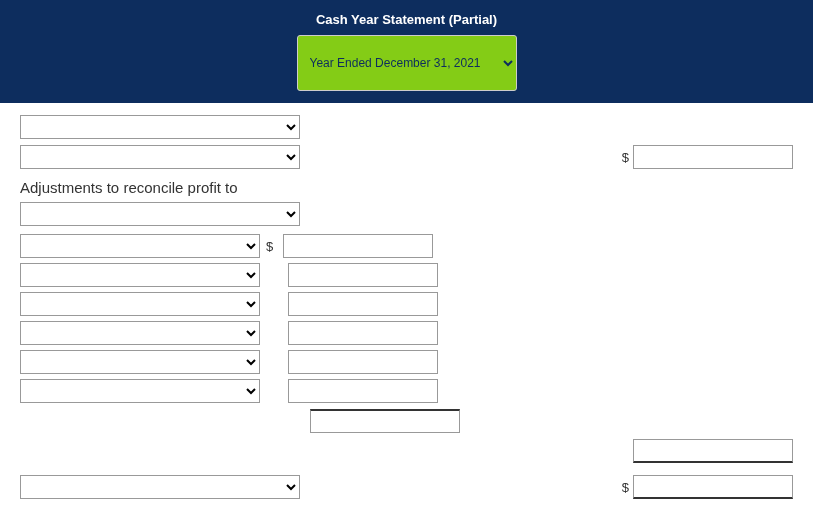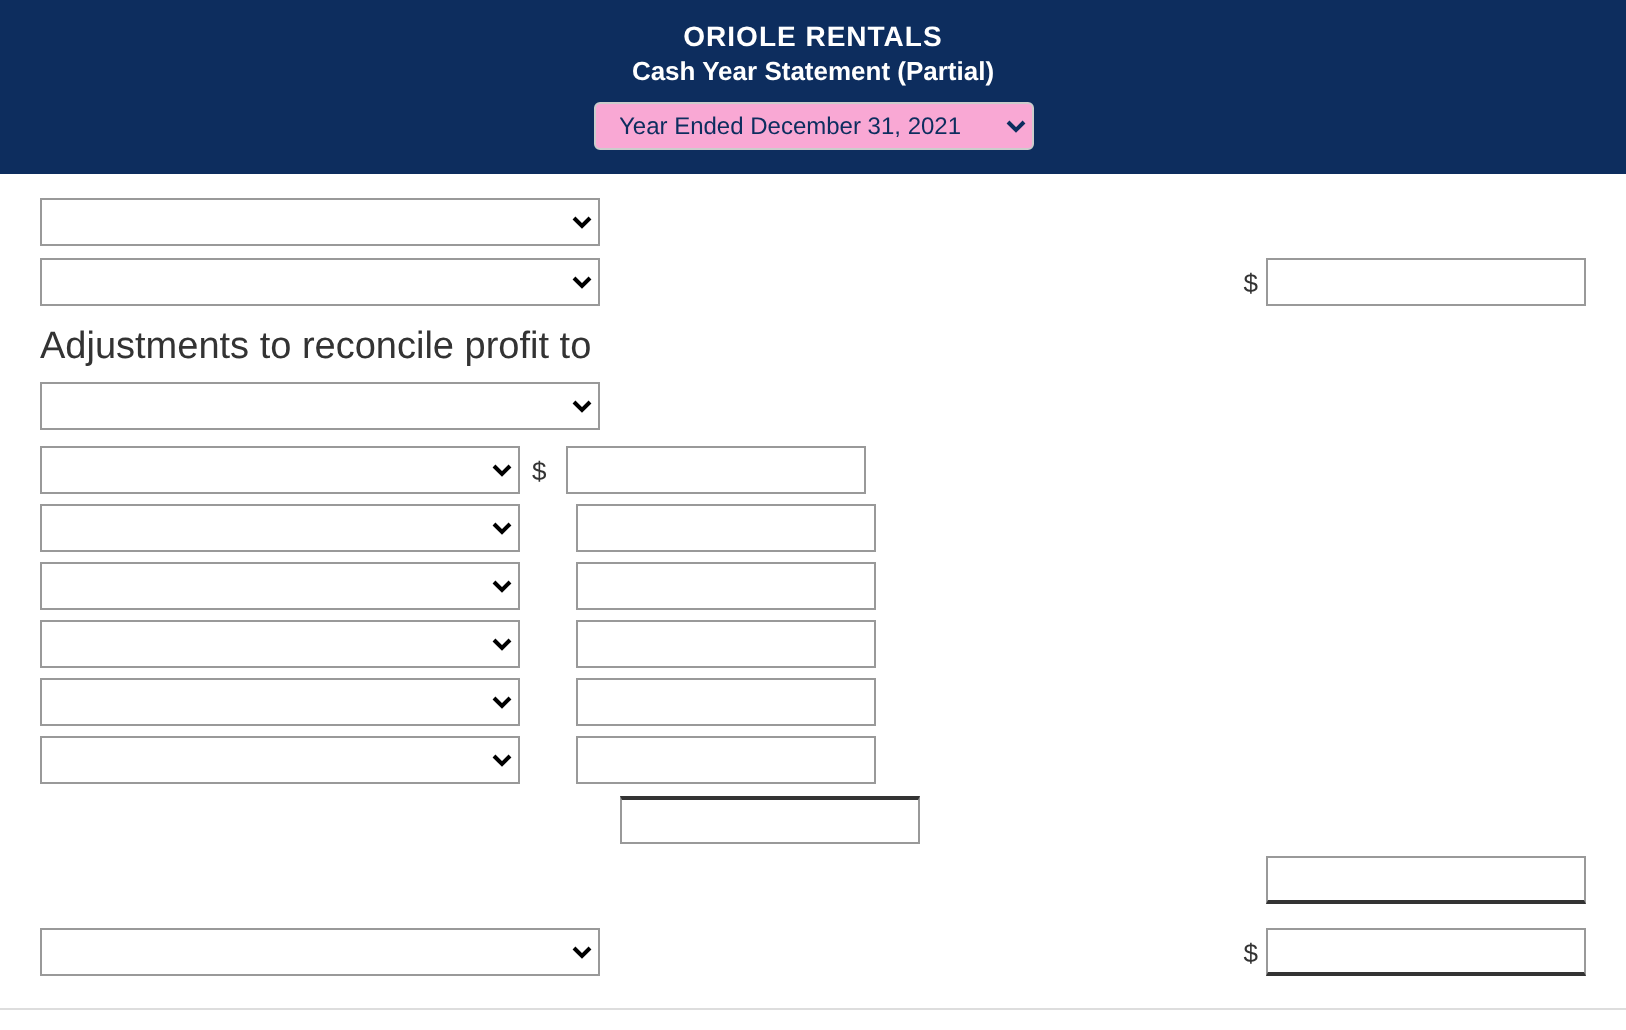--- a/index.html
+++ b/index.html
@@ -35,24 +35,24 @@
       font-size: 13px;
       font-weight: bold;
       margin-top: 2px;
     }
     .header-dropdown-wrap {
       margin-top: 8px;
       display: flex;
       justify-content: center;
     }
     .header-dropdown {
-      background: #f9a8d4;
+      background: #84cc16;
       color: #0d2d5e;
       border: 1px solid #ccc;
-      padding: 3px 8px;
+      padding: 19px 8px;
       font-size: 12px;
       border-radius: 3px;
       cursor: pointer;
       width: 220px;
     }
     .content {
       padding: 12px 20px 16px;
       flex: 1;
       display: flex;
       flex-direction: column;
@@ -93,21 +93,21 @@
       font-size: 12px;
       padding: 2px 6px;
       width: 160px;
     }
     .dollar-sign {
       margin-right: 4px;
       font-size: 13px;
       color: #333;
     }
     .section-label {
-      font-size: 19px;
+      font-size: 15px;
       font-weight: normal;
       color: #333;
       margin-bottom: 6px;
       margin-top: 4px;
     }
     .right-section {
       margin-left: auto;
       display: flex;
       align-items: center;
     }
@@ -196,21 +196,20 @@
       display: flex;
       align-items: center;
     }
   </style>
 </head>
 <body>
 
 <div class="page-container">
 
   <div class="header">
-    <div class="header-title">ORIOLE RENTALS</div>
     <div class="header-subtitle">Cash Year Statement (Partial)</div>
     <div class="header-dropdown-wrap">
       <select class="header-dropdown">
         <option>Year Ended December 31, 2021</option>
         <option>Year Ended December 31, 2020</option>
       </select>
     </div>
   </div>
 
   <div class="content">

